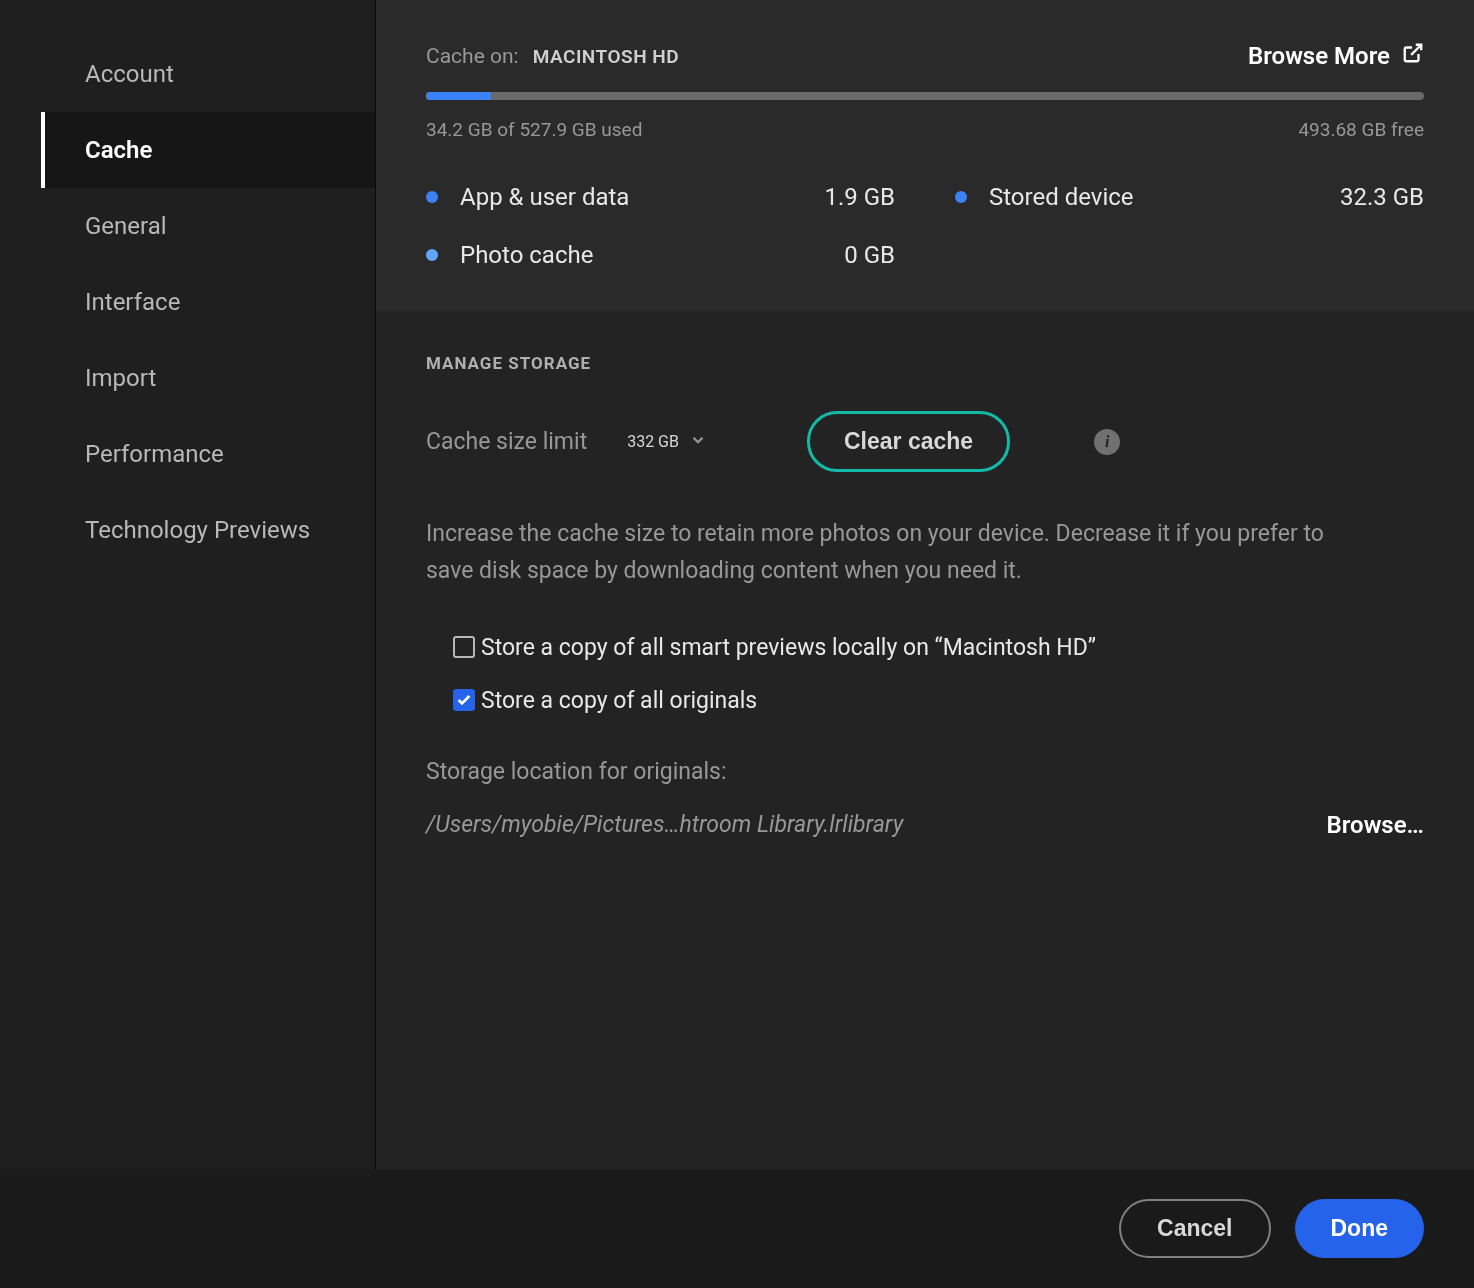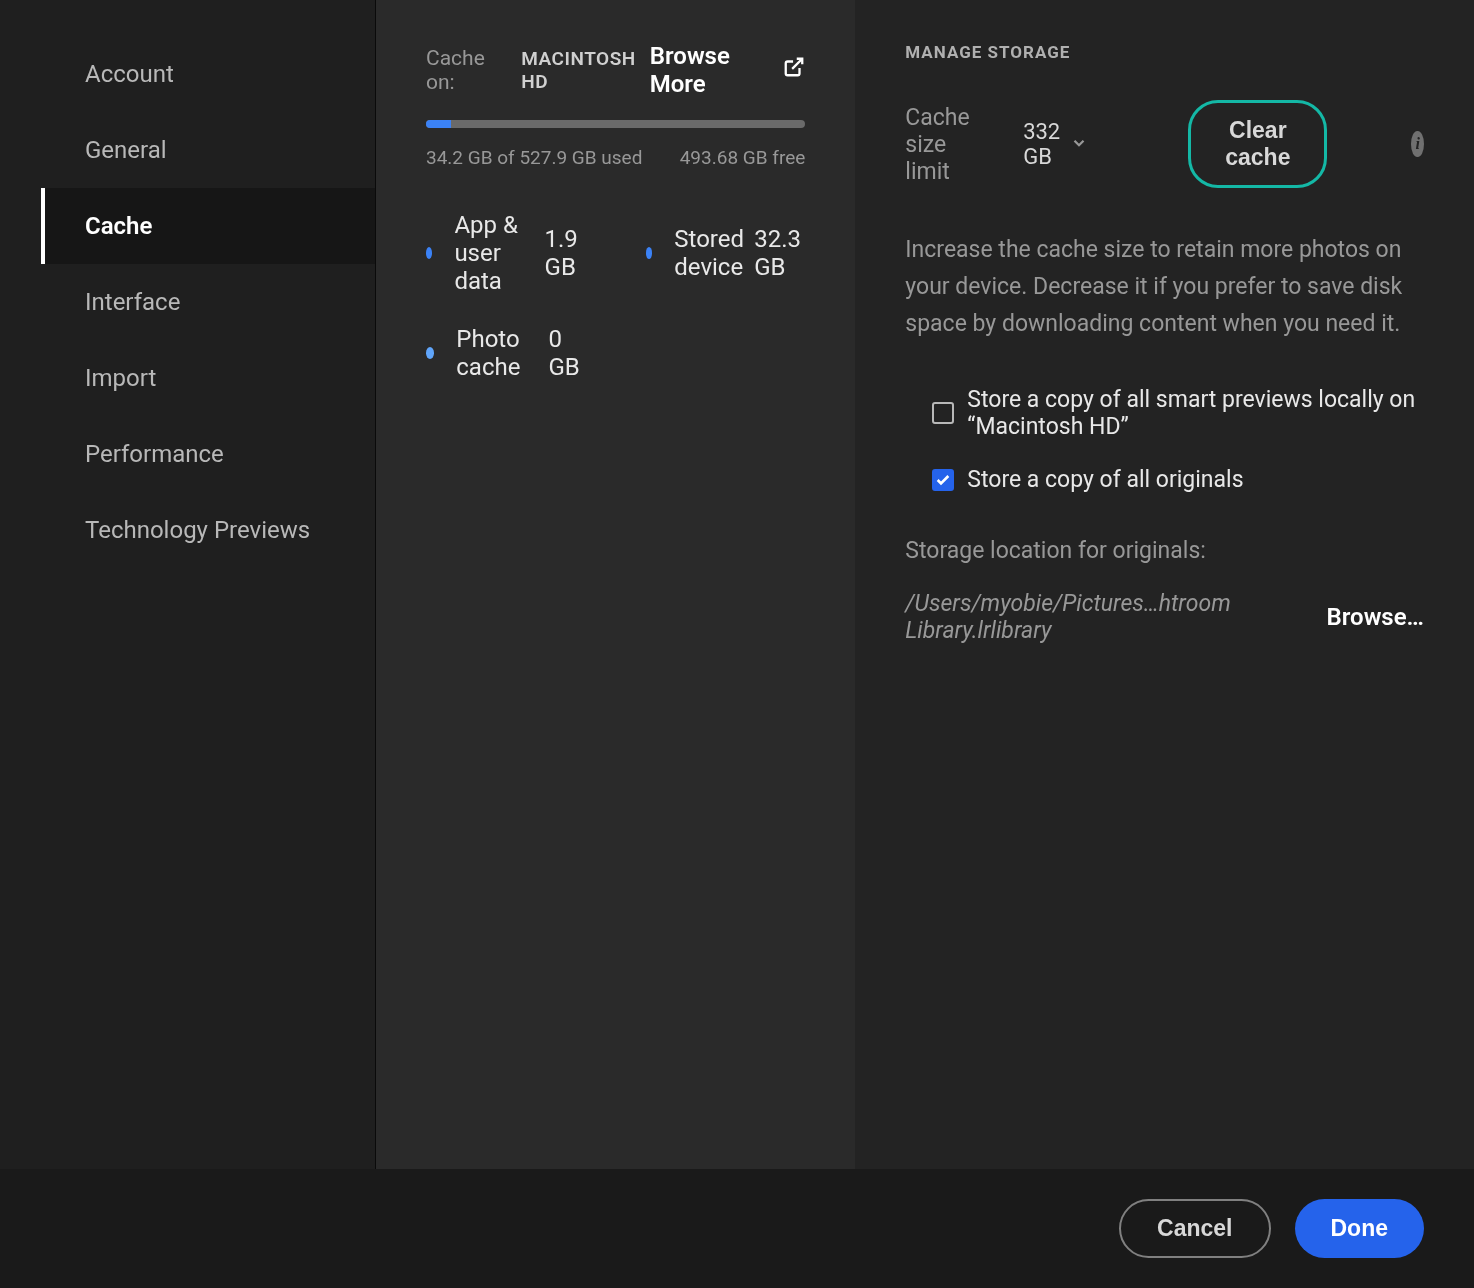--- a/index.html
+++ b/index.html
@@ -53,20 +53,21 @@
       left: 0;
       top: 0;
       bottom: 0;
       width: 4px;
       background: #ffffff;
     }
     
     .content-area {
       flex: 1;
       display: flex;
+      flex-direction: column;
     }
     
     .top-section {
       background: #2a2a2a;
       padding: 42px 50px 42px 50px;
     }
     
     .cache-header {
       display: flex;
       justify-content: space-between;
@@ -191,21 +192,21 @@
     
     .cache-limit-label {
       font-size: 23px;
       color: #989898;
     }
     
     .cache-limit-dropdown {
       display: flex;
       align-items: center;
       gap: 10px;
-      font-size: 22px;
+      font-size: 16px;
       color: #d8d8d8;
       cursor: pointer;
     }
     
     .chevron-icon svg {
       width: 18px;
       height: 18px;
     }
     
     .clear-cache-btn {
@@ -241,21 +242,21 @@
       font-size: 23px;
       color: #989898;
       line-height: 1.6;
       margin-bottom: 44px;
       max-width: 920px;
     }
     
     .checkbox-row {
       display: flex;
       align-items: center;
-      gap: 13px;
+      gap: 6px;
       margin-bottom: 26px;
       padding-left: 27px;
     }
     
     .checkbox {
       width: 22px;
       height: 22px;
       border: 2px solid #b8b8b8;
       border-radius: 3px;
       cursor: pointer;
@@ -336,22 +337,22 @@
       background: #2563eb;
       color: #ffffff;
     }
   </style>
 </head>
 <body>
 
 <div class="main-container">
   <div class="sidebar">
     <div class="sidebar-item">Account</div>
+    <div class="sidebar-item active">Cache</div>
     <div class="sidebar-item">General</div>
-    <div class="sidebar-item active">Cache</div>
     <div class="sidebar-item">Interface</div>
     <div class="sidebar-item">Import</div>
     <div class="sidebar-item">Performance</div>
     <div class="sidebar-item">Technology Previews</div>
   </div>
 
   <div class="content-area">
     <div class="top-section">
       <div class="cache-header">
         <div class="cache-on-group">

